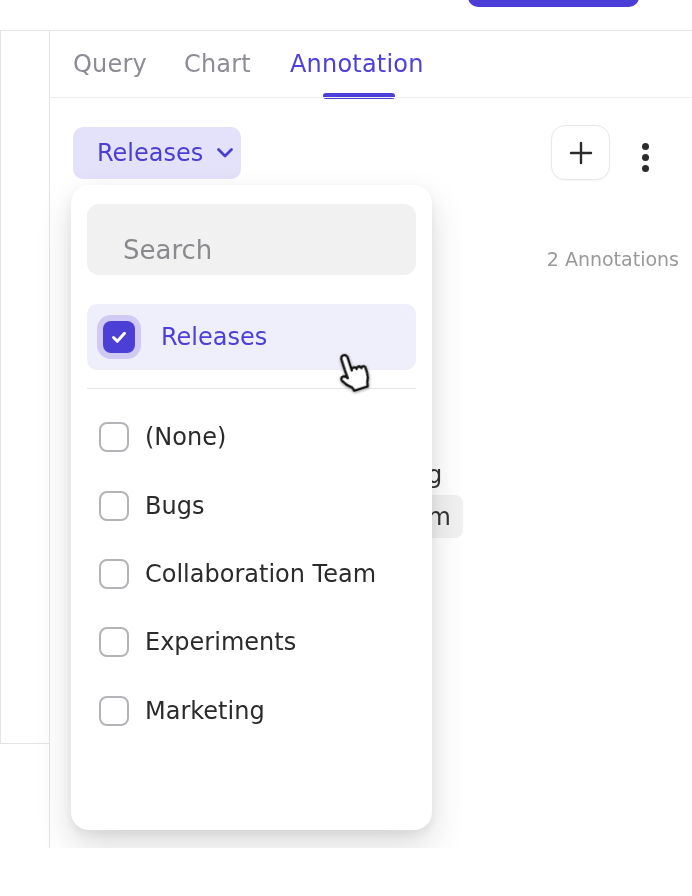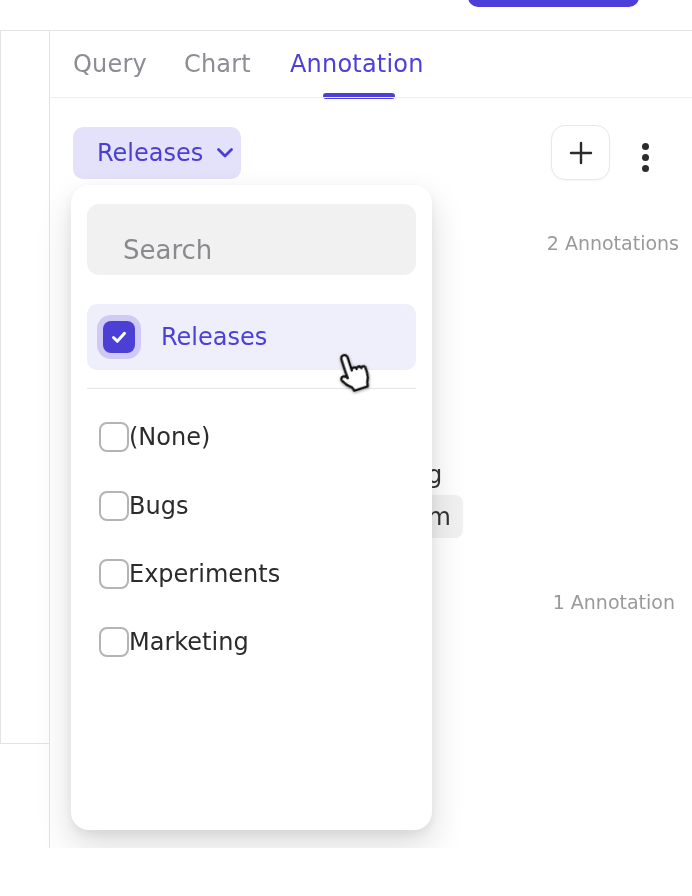--- a/index.html
+++ b/index.html
@@ -38,21 +38,21 @@
     display:flex;align-items:center;justify-content:center;cursor:pointer;
     box-shadow:0 1px 2px rgba(0,0,0,.04);z-index:2;
   }
   .kebab-button{
     position:absolute;left:636px;top:139px;width:18px;height:36px;
     display:flex;flex-direction:column;align-items:center;justify-content:center;gap:4px;
     cursor:pointer;z-index:2;
   }
   .kebab-dot{width:7px;height:7px;border-radius:50%;background:#2c2c2c;}
   
-  .count-top{position:absolute;right:13px;top:232px;font-size:19px;color:#99999b;z-index:1;}
+  .count-top{position:absolute;right:13px;top:248px;font-size:19px;color:#99999b;z-index:1;}
   .count-bottom{position:absolute;right:17px;top:591px;font-size:19px;color:#99999b;z-index:1;}
   .bg-partial-g{position:absolute;left:427px;top:461px;font-size:24px;color:#333;z-index:1;}
   .bg-chip{
     position:absolute;left:408px;top:495px;width:55px;height:43px;border-radius:8px;
     background:#f1f1f2;z-index:1;display:flex;align-items:center;justify-content:flex-end;
     padding-right:12px;box-sizing:border-box;font-size:24px;color:#333;
   }
   
   .dropdown{
     position:absolute;left:71px;top:185px;width:361px;height:645px;background:#ffffff;
@@ -76,21 +76,21 @@
   .cb-checked{
     width:32px;height:32px;border-radius:8px;background:#4b3fd6;flex:0 0 auto;
     display:flex;align-items:center;justify-content:center;
     box-shadow:0 0 0 6px #cfc9f4;margin-left:4px;
   }
   .selected-row .lbl{font-size:24px;font-weight:500;color:#4c40d9;}
   .dropdown-divider{position:absolute;left:16px;top:203px;width:329px;height:1px;background:#e5e5e7;}
   .options{position:absolute;left:0;top:218px;width:361px;}
   .item-row{
     height:68.4px;display:flex;align-items:center;padding-left:28px;box-sizing:border-box;
-    cursor:pointer;
+    gap:16px;cursor:pointer;
   }
   .cb-unchecked{
     width:30px;height:30px;border-radius:8px;background:#fff;border:2px solid #b4b4b8;
     box-sizing:border-box;flex:0 0 auto;
   }
   .item-label{font-size:24px;font-weight:500;color:#2b2b2b;}
   
   .cursor{
     position:absolute;left:330px;top:351px;width:42px;height:46px;z-index:10;pointer-events:none;
     filter:drop-shadow(0 1px 1.5px rgba(0,0,0,.45));transform:rotate(-18deg);
@@ -130,21 +130,20 @@
 
   <div class="kebab-button">
     <span class="kebab-dot"></span>
     <span class="kebab-dot"></span>
     <span class="kebab-dot"></span>
   </div>
 
   <div class="count-top">2 Annotations</div>
   <div class="bg-partial-g">g</div>
   <div class="bg-chip">m</div>
-  <div class="count-bottom">1 Annotation</div>
 
   <div class="dropdown">
 
     <div class="search-box">
       <svg width="28" height="28" viewBox="0 0 28 28">
         <circle cx="12" cy="12" r="8" fill="none" stroke="#78787c" stroke-width="2.2"></circle>
         <path d="M18 18 L24.5 24.5" stroke="#78787c" stroke-width="2.2" stroke-linecap="round"></path>
       </svg>
       <input type="text" placeholder="Search" style="">
     </div>
@@ -165,20 +164,24 @@
         <div class="item-row">
           <span class="cb-unchecked"></span>
           <span class="item-label">(None)</span>
         </div>
 
         <div class="item-row">
           <span class="cb-unchecked"></span>
           <span class="item-label">Bugs</span>
         </div>
 
+        <div class="item-row">
+          <span class="cb-unchecked"></span>
+          <span class="item-label">Collaboration Team</span>
+        </div>
 
         <div class="item-row">
           <span class="cb-unchecked"></span>
           <span class="item-label">Experiments</span>
         </div>
 
         <div class="item-row">
           <span class="cb-unchecked"></span>
           <span class="item-label">Marketing</span>
         </div>

